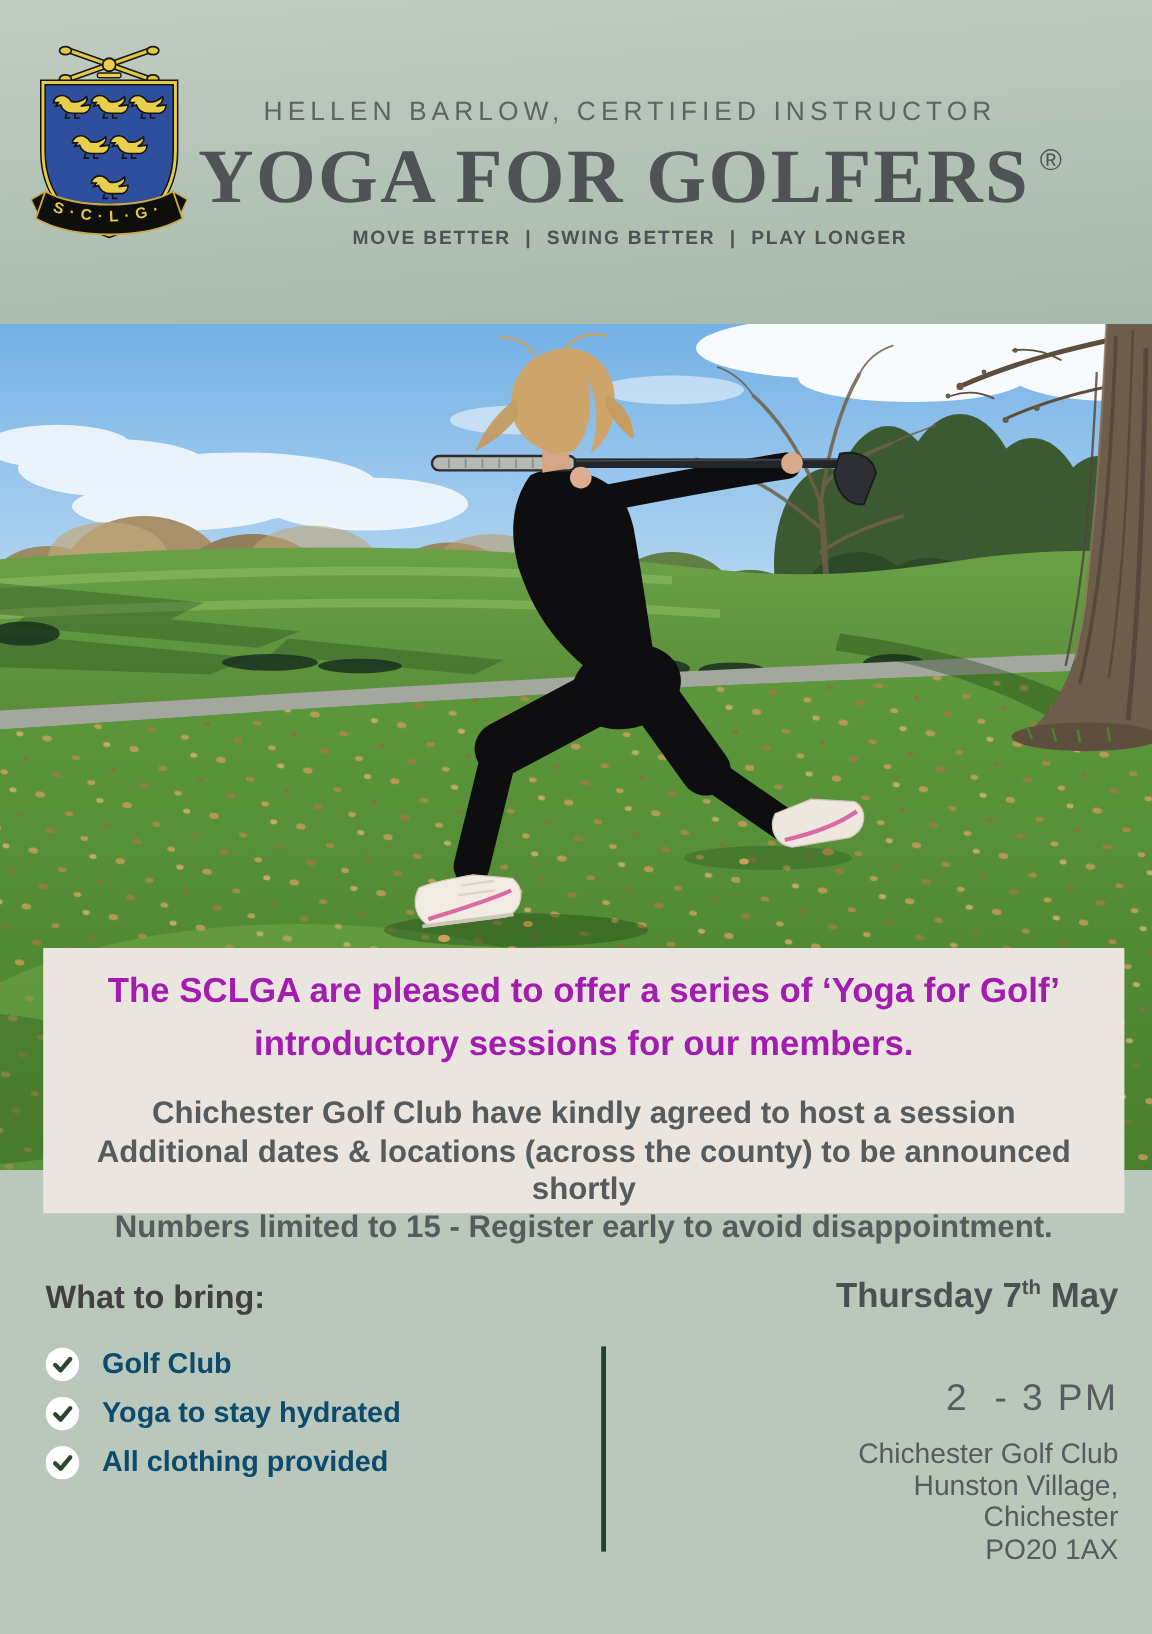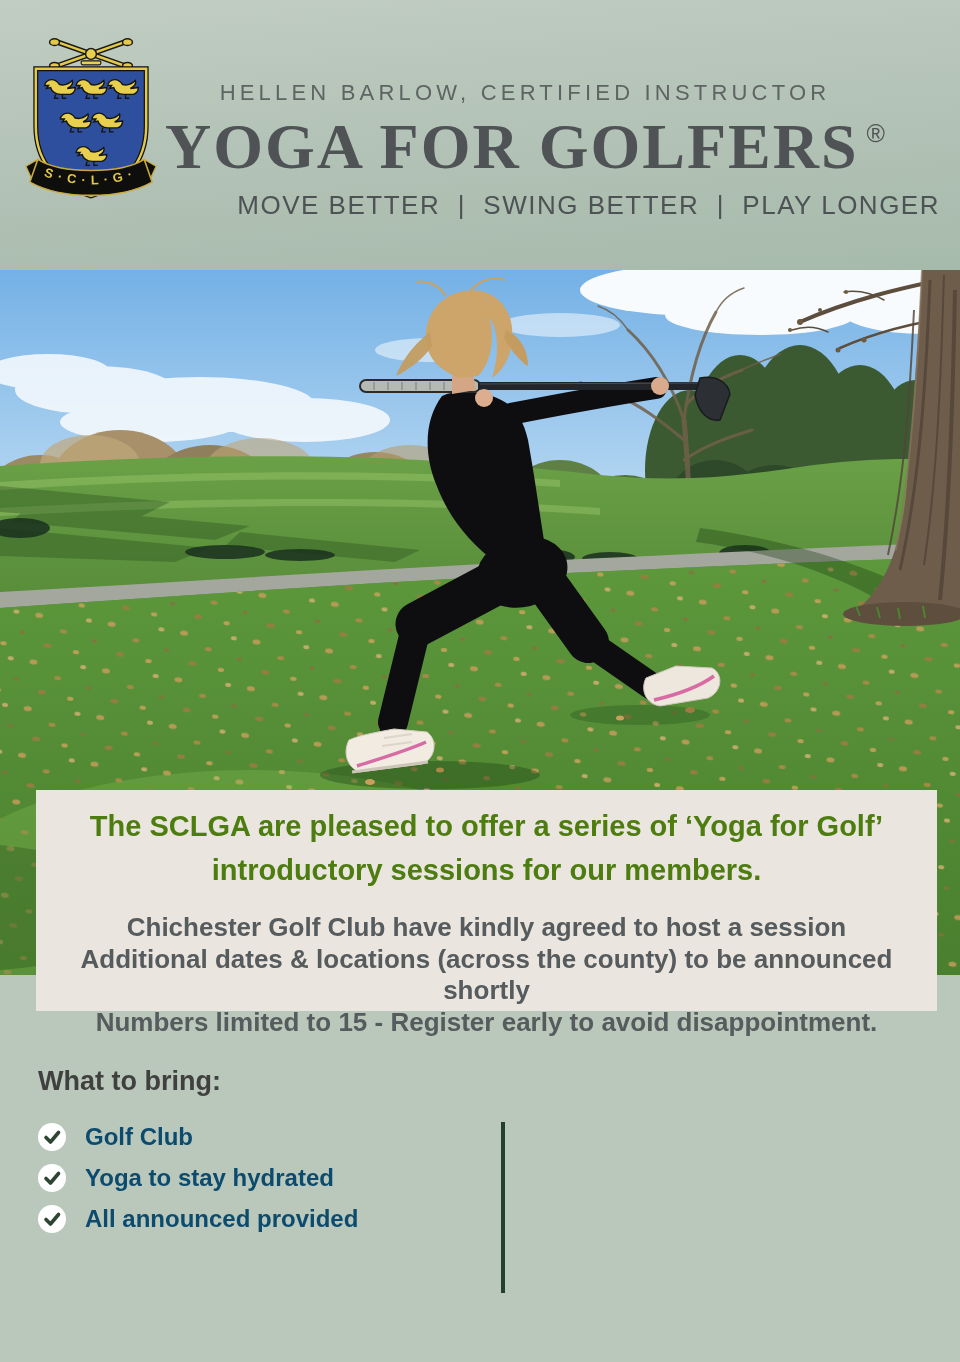--- a/index.html
+++ b/index.html
@@ -23,33 +23,33 @@
   .title-line{ margin-top:8px; line-height:1.02; white-space:nowrap; }
   .title-main{
     font-family:"Liberation Serif", serif; font-weight:600; font-size:64px;
     letter-spacing:2px; color:#4f5355;
   }
   .reg-mark{
     display:inline-block; font-size:25px; color:#4f5355; position:relative;
     top:-26px; margin-left:8px; font-weight:400;
   }
   .tagline{
-    margin-top:11px; font-size:26px; font-weight:400; letter-spacing:1.5px;
-    color:#4d5255; white-space:pre;text-align:right;
+    margin-top:11px; font-size:16px; font-weight:700; letter-spacing:1.5px;
+    color:#4d5255; white-space:pre;
   }
   
   .photo{ position:absolute; left:0; top:270px; width:960px; height:705px; }
   .scene{ display:block; width:100%; height:100%; }
   
   .card{
     position:absolute; left:36px; top:790px; width:901px; height:221px;
     background:#eae5df; text-align:center; z-index:3; padding-top:14px;
   }
   .card-heading{
-    font-size:29px; font-weight:700; line-height:44px; color:#4d7c0f;
+    font-size:29px; font-weight:700; line-height:44px; color:#a21caf;
   }
   .card-body{
     margin-top:20px; font-size:26px; font-weight:700; line-height:31.5px; color:#565b5e;
   }
   
   .bottom{ position:absolute; left:0; top:975px; width:960px; height:387px; background:#b9c8ba; }
   .bring{ position:absolute; left:38px; top:1066px; z-index:2; }
   .bring-heading{ font-size:27px; font-weight:600; color:#404040; }
   .bring-list{ list-style:none; margin-top:19px; }
   .bring-item{ display:flex; align-items:center; height:41px; }
@@ -390,21 +390,31 @@
             <circle cx="14" cy="14" r="14" fill="#ffffff"></circle>
             <path d="M8,14.5 L12.5,19 L20.5,9.5" stroke="#2e4531" stroke-width="3.6" fill="none" stroke-linecap="round" stroke-linejoin="round"></path>
           </svg>
         <span class="bring-label">Yoga to stay hydrated</span>
       </li>
       <li class="bring-item">
         <svg class="check" viewBox="0 0 28 28">
             <circle cx="14" cy="14" r="14" fill="#ffffff"></circle>
             <path d="M8,14.5 L12.5,19 L20.5,9.5" stroke="#2e4531" stroke-width="3.6" fill="none" stroke-linecap="round" stroke-linejoin="round"></path>
           </svg>
-        <span class="bring-label">All announced provided</span>
+        <span class="bring-label">All clothing provided</span>
       </li>
     </ul>
   </div>
 
   <div class="divider"></div>
 
+  <div class="session">
+    <div class="session-date">
+      <span>Thursday 7</span><span class="ordinal">th</span><span> May</span>
+    </div>
+    <div class="session-time">2  - 3 PM</div>
+    <div class="session-venue">Chichester Golf Club</div>
+    <div class="session-addr">Hunston Village,</div>
+    <div class="session-addr">Chichester</div>
+    <div class="session-addr">PO20 1AX</div>
+  </div>
 
 </div>
 
 </body></html>

